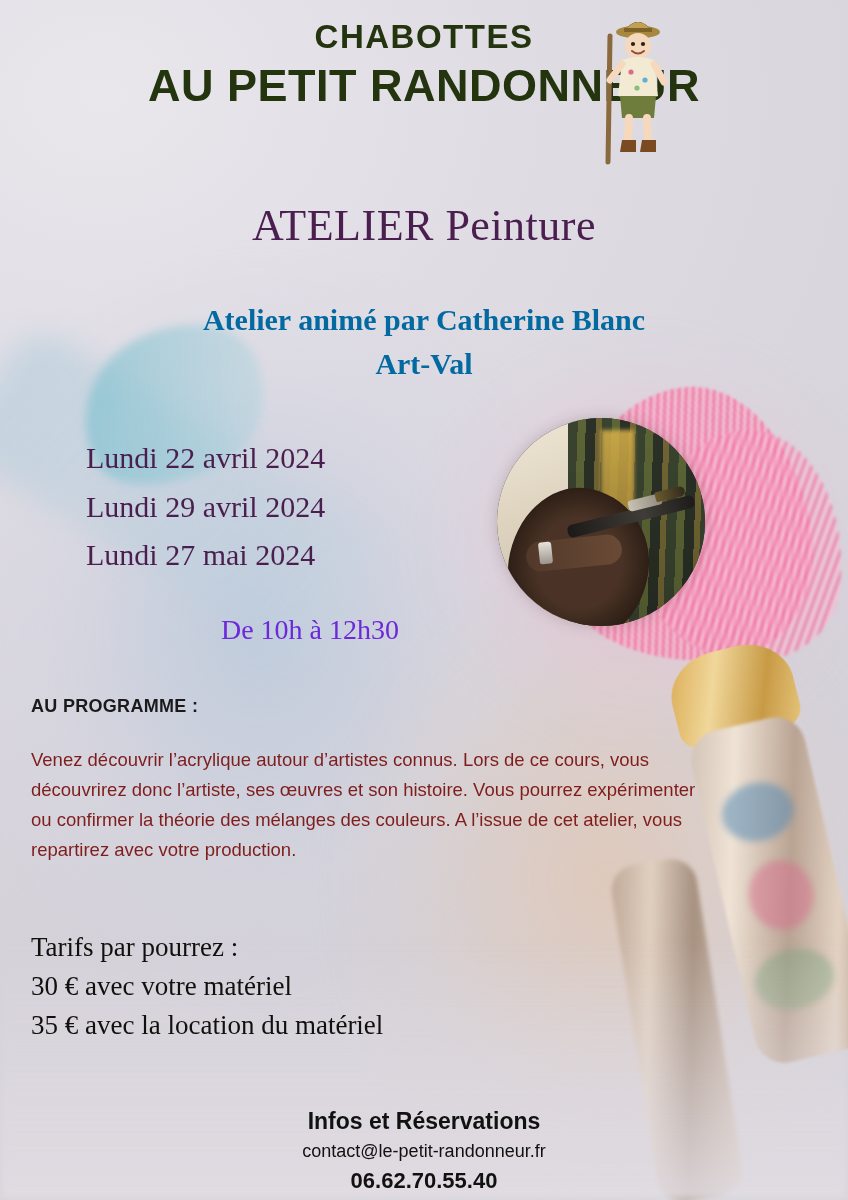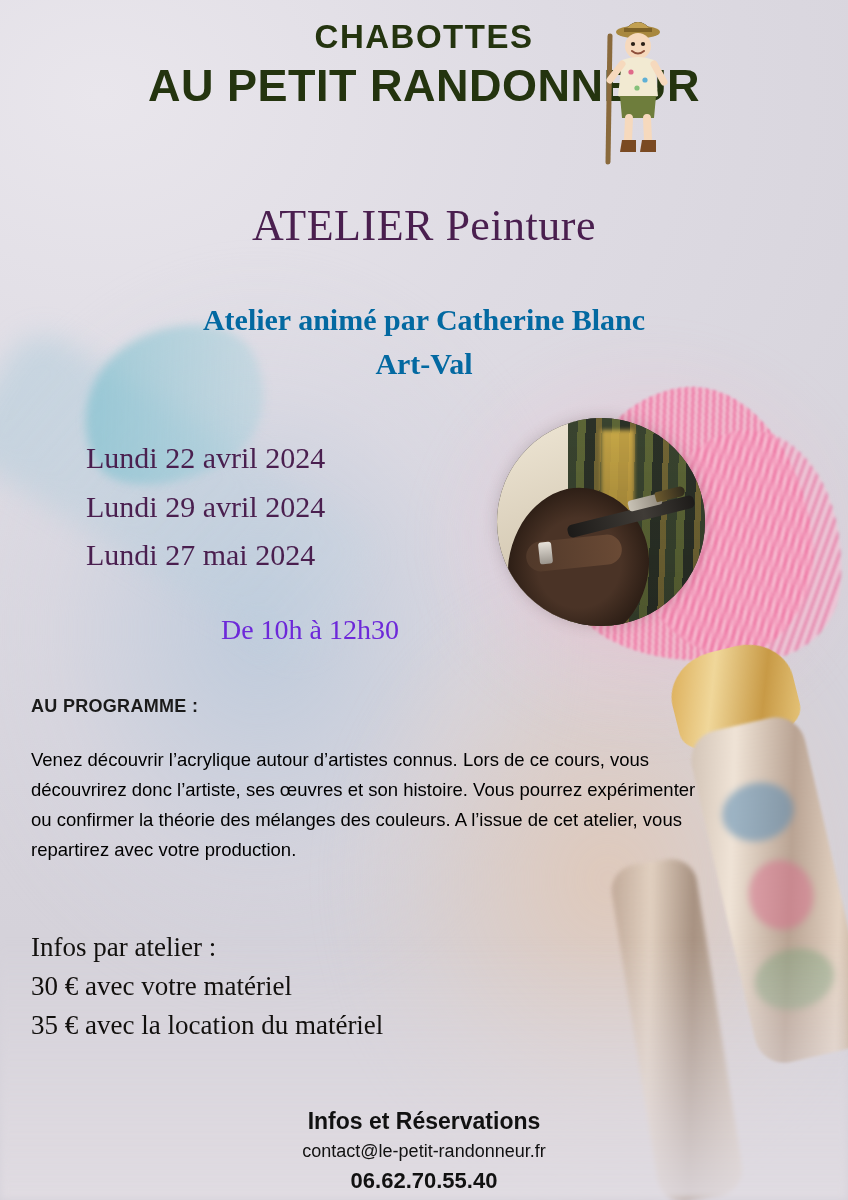--- a/index.html
+++ b/index.html
@@ -304,21 +304,21 @@
     letter-spacing: .3px;
   }
 
   .programme-body {
     position: absolute;
     left: 31px; top: 745px;
     width: 672px;
     font-family: "Liberation Sans", sans-serif;
     font-size: 18.5px;
     line-height: 1.63;
-    color: #000000;
+    color: #7f1d1d;
   }
 
   .tarifs {
     position: absolute;
     left: 31px; top: 928px;
     font-family: "Liberation Serif", serif;
     font-size: 27px;
     color: #12100e;
     line-height: 1.45;
   }
@@ -434,21 +434,21 @@
       <div>Lundi 29 avril 2024</div>
       <div>Lundi 27 mai 2024</div>
     </div>
 
     <div class="schedule">De 10h à 12h30</div>
 
     <div class="programme-label">AU PROGRAMME :</div>
     <div class="programme-body">Venez découvrir l’acrylique autour d’artistes connus. Lors de ce cours, vous découvrirez donc l’artiste, ses œuvres et son histoire. Vous pourrez expérimenter ou confirmer la théorie des mélanges des couleurs. A l’issue de cet atelier, vous repartirez avec votre production.</div>
 
     <div class="tarifs">
-      <div>Infos par atelier :</div>
+      <div>Tarifs par pourrez :</div>
       <div>30 € avec votre matériel</div>
       <div>35 € avec la location du matériel</div>
     </div>
 
     <div class="footer">
       <div class="infos">Infos et Réservations</div>
       <div class="email">contact@le-petit-randonneur.fr</div>
       <div class="phone">06.62.70.55.40</div>
     </div>
 

